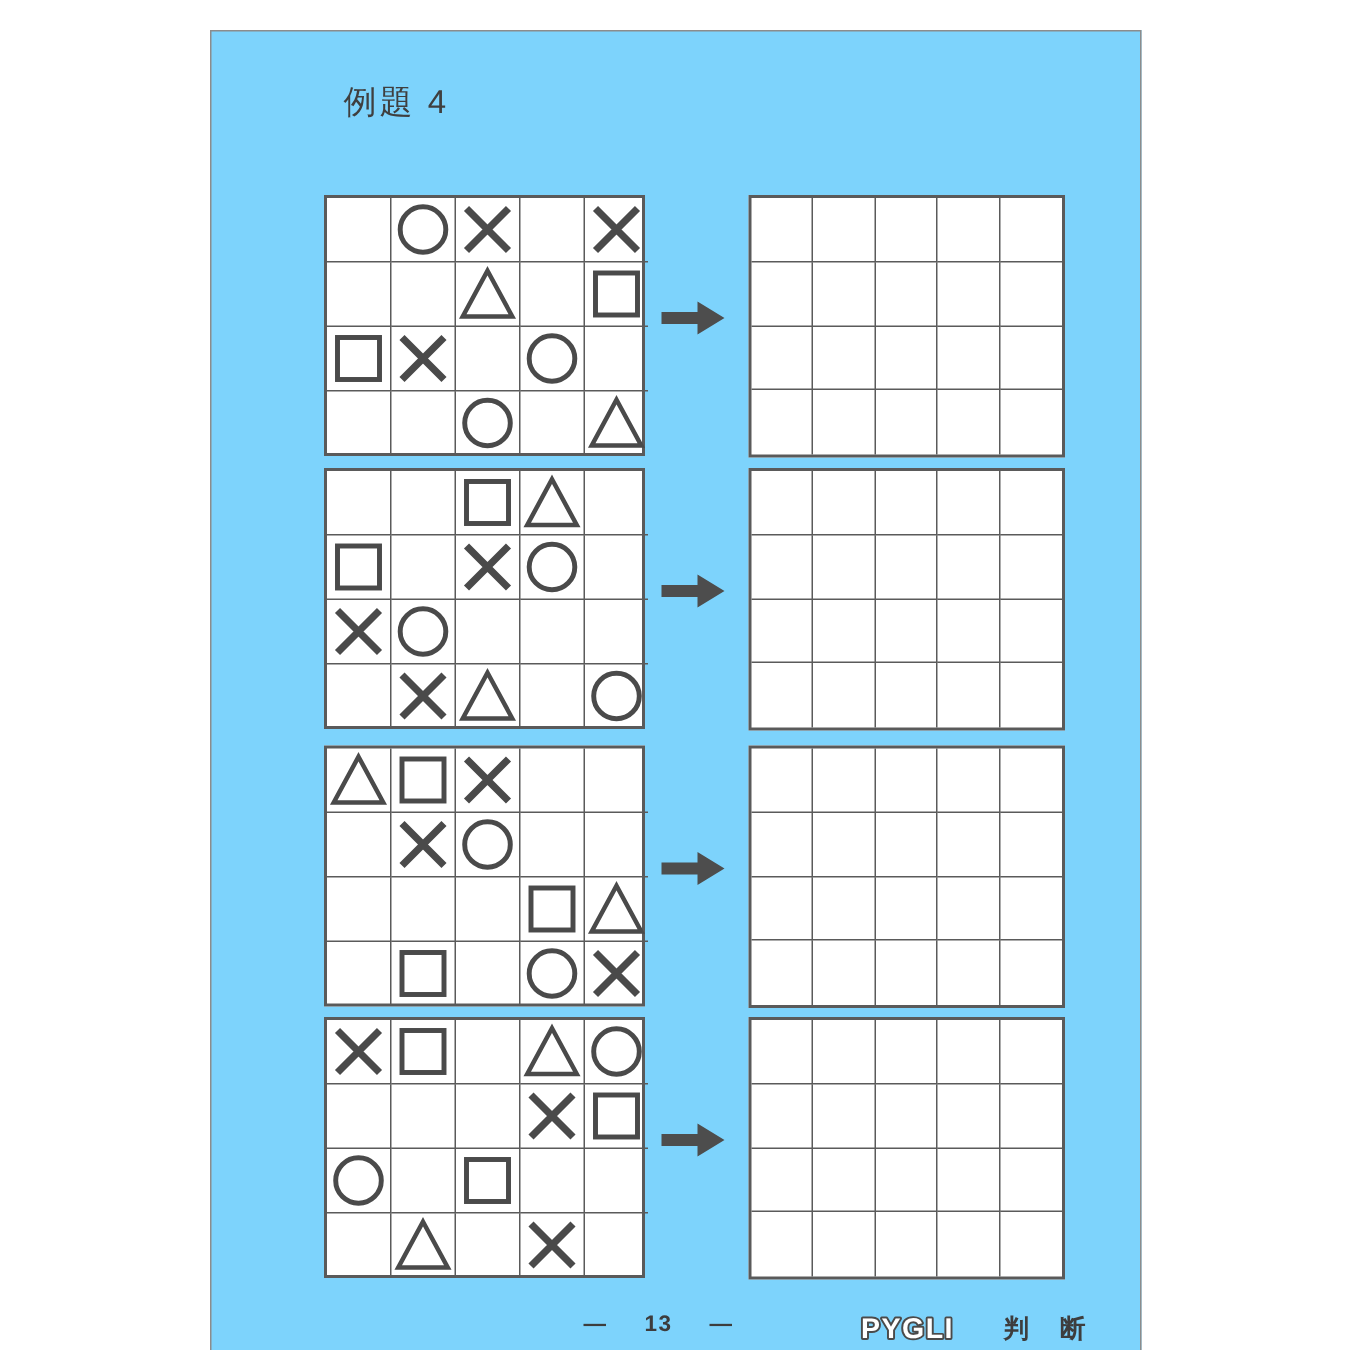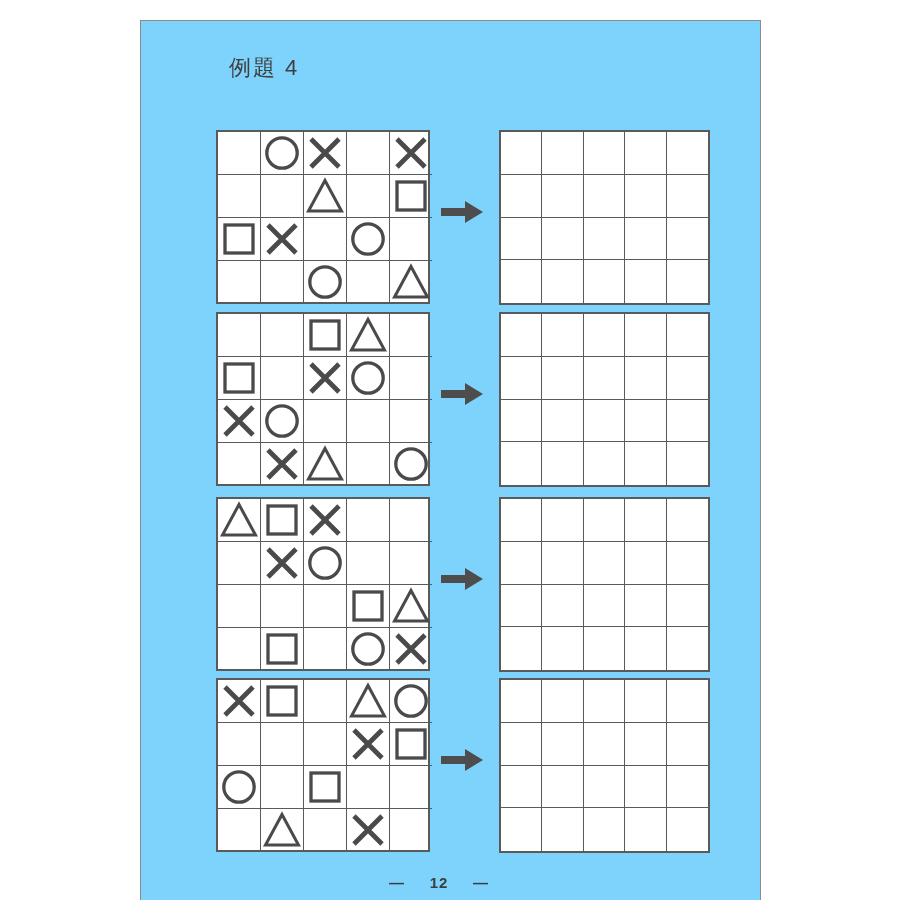--- a/index.html
+++ b/index.html
@@ -410,17 +410,23 @@
           <div class="cell last-row"></div>
           <div class="cell last-row"></div>
           <div class="cell last-col last-row"></div>
         </div>
       </div>
     </div>
 
   <div class="footer">
     <div class="page-number">
       <span>—</span>
-      <span>12</span>
+      <span>13</span>
       <span>—</span>
+    </div>
+    <div class="logo-group">
+      <svg width="72" height="26" viewBox="0 0 72 26">
+        <text x="1" y="20" font-family="Liberation Sans, DejaVu Sans, sans-serif" font-size="19" font-weight="bold" letter-spacing="1" fill="#ffffff" stroke="#4a4a4a" stroke-width="2.6" stroke-linejoin="round" paint-order="stroke">PYGLI</text>
+      </svg>
+      <span class="series-label">判 断</span>
     </div>
   </div>
 </div>
 
 </body></html>

